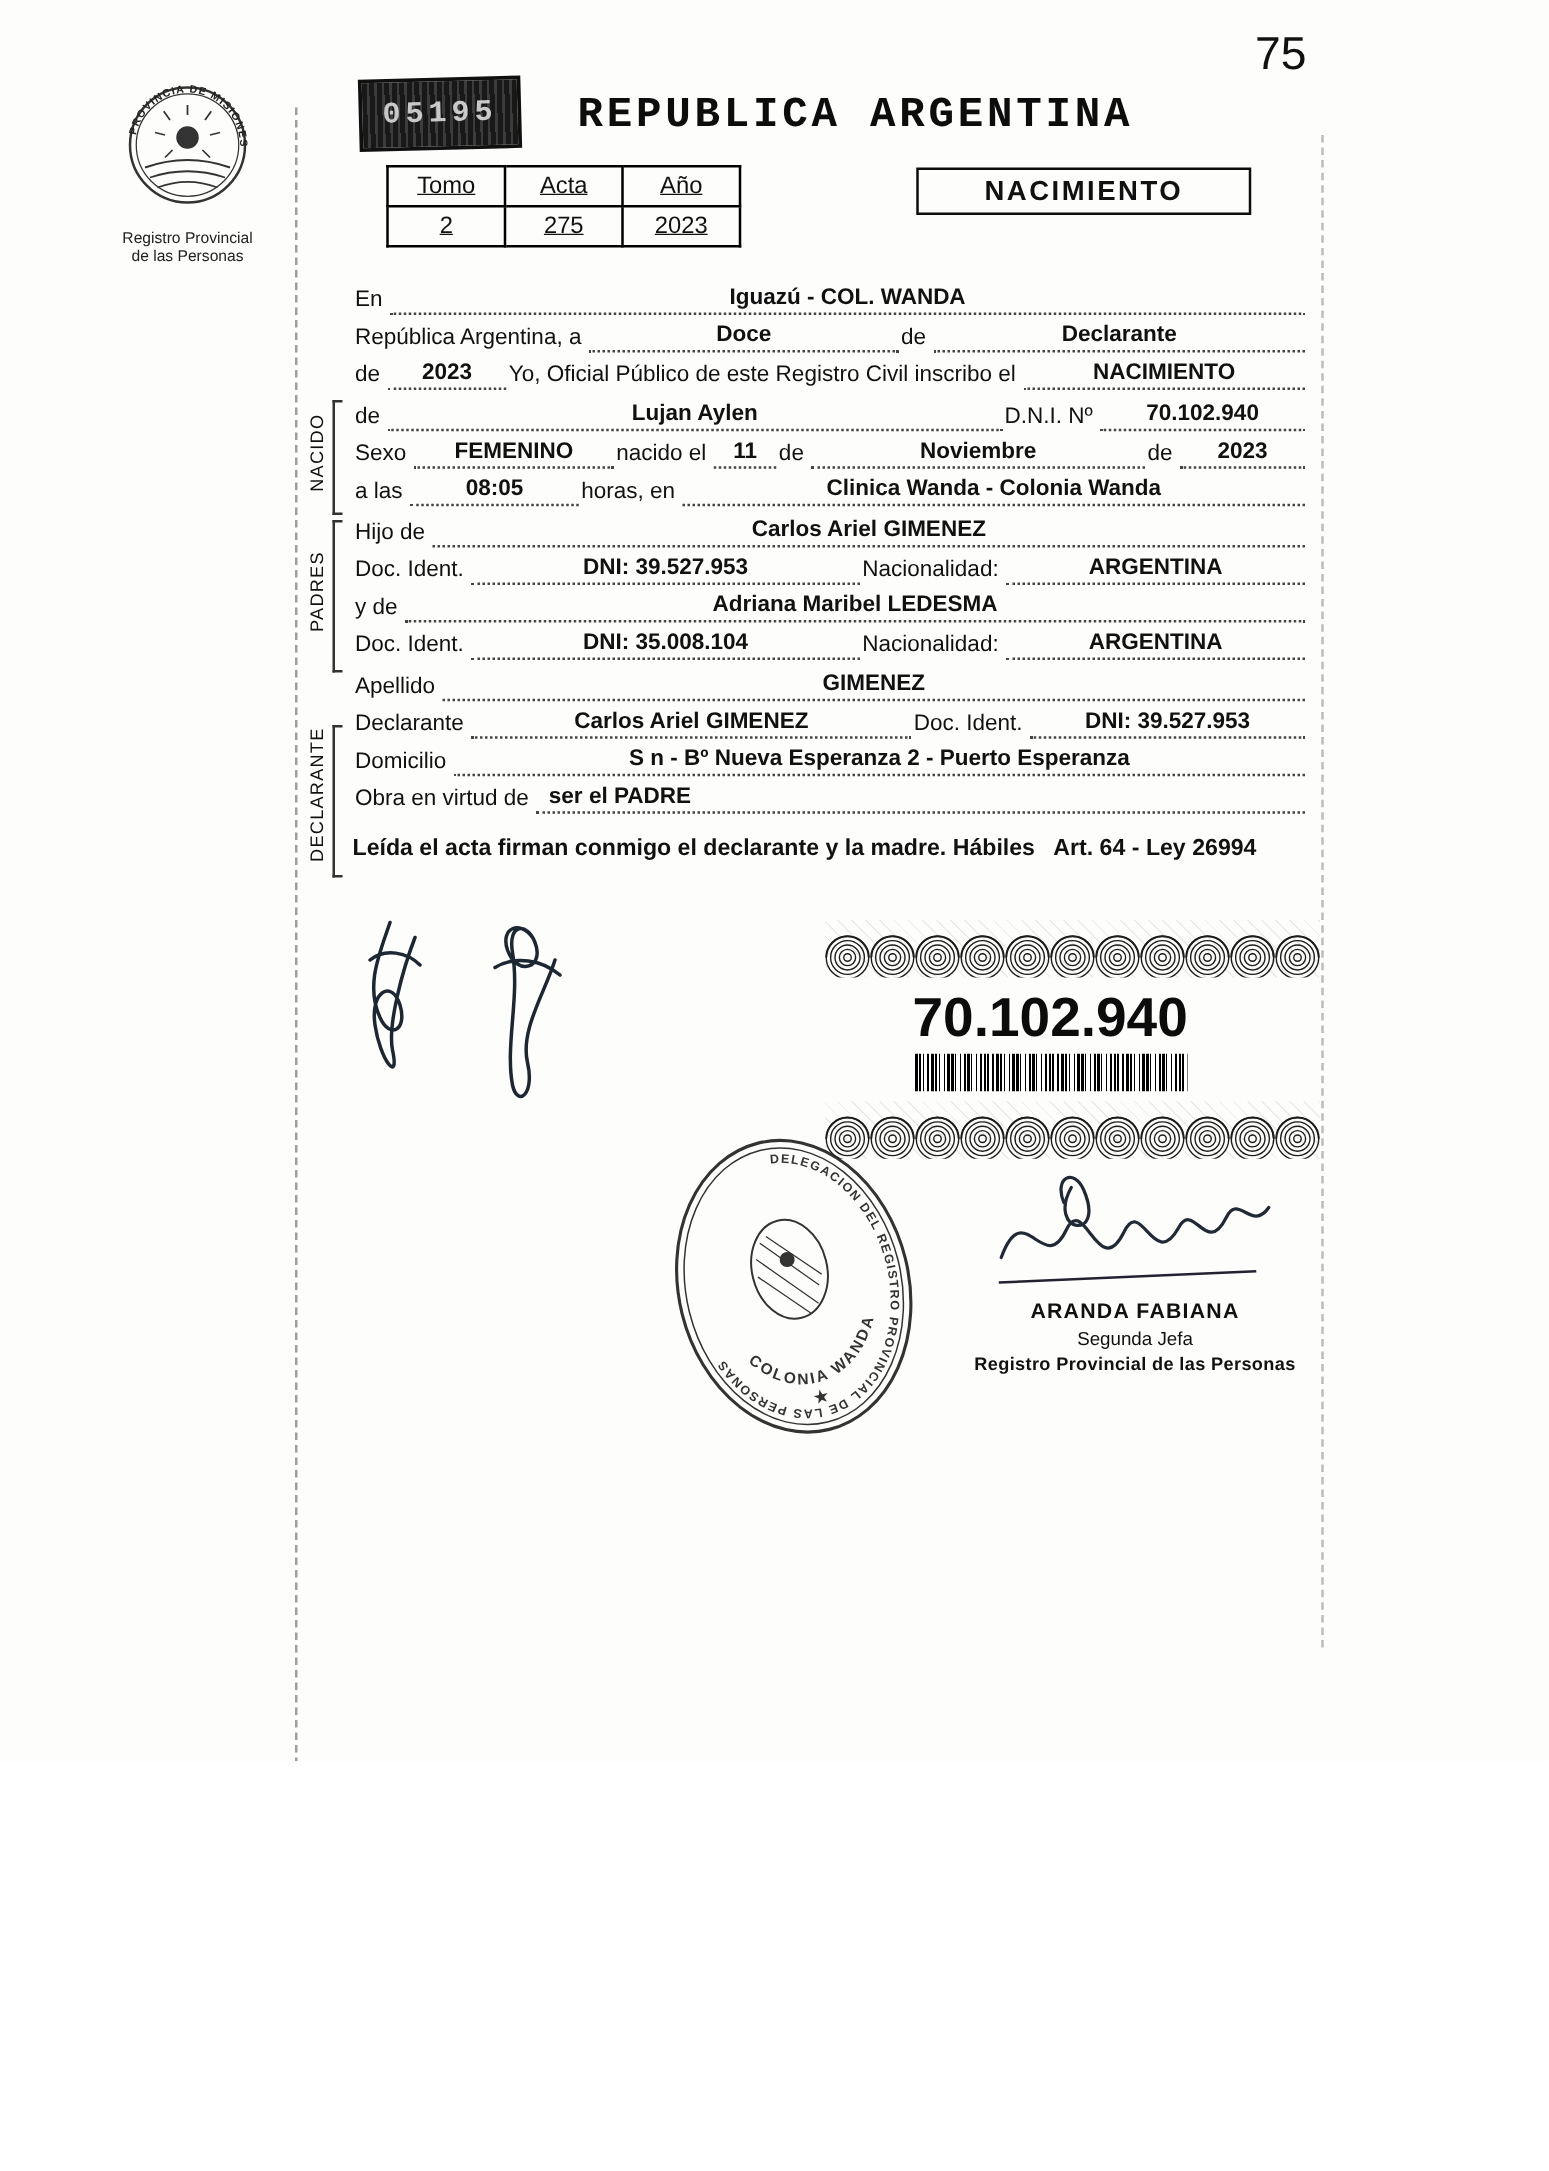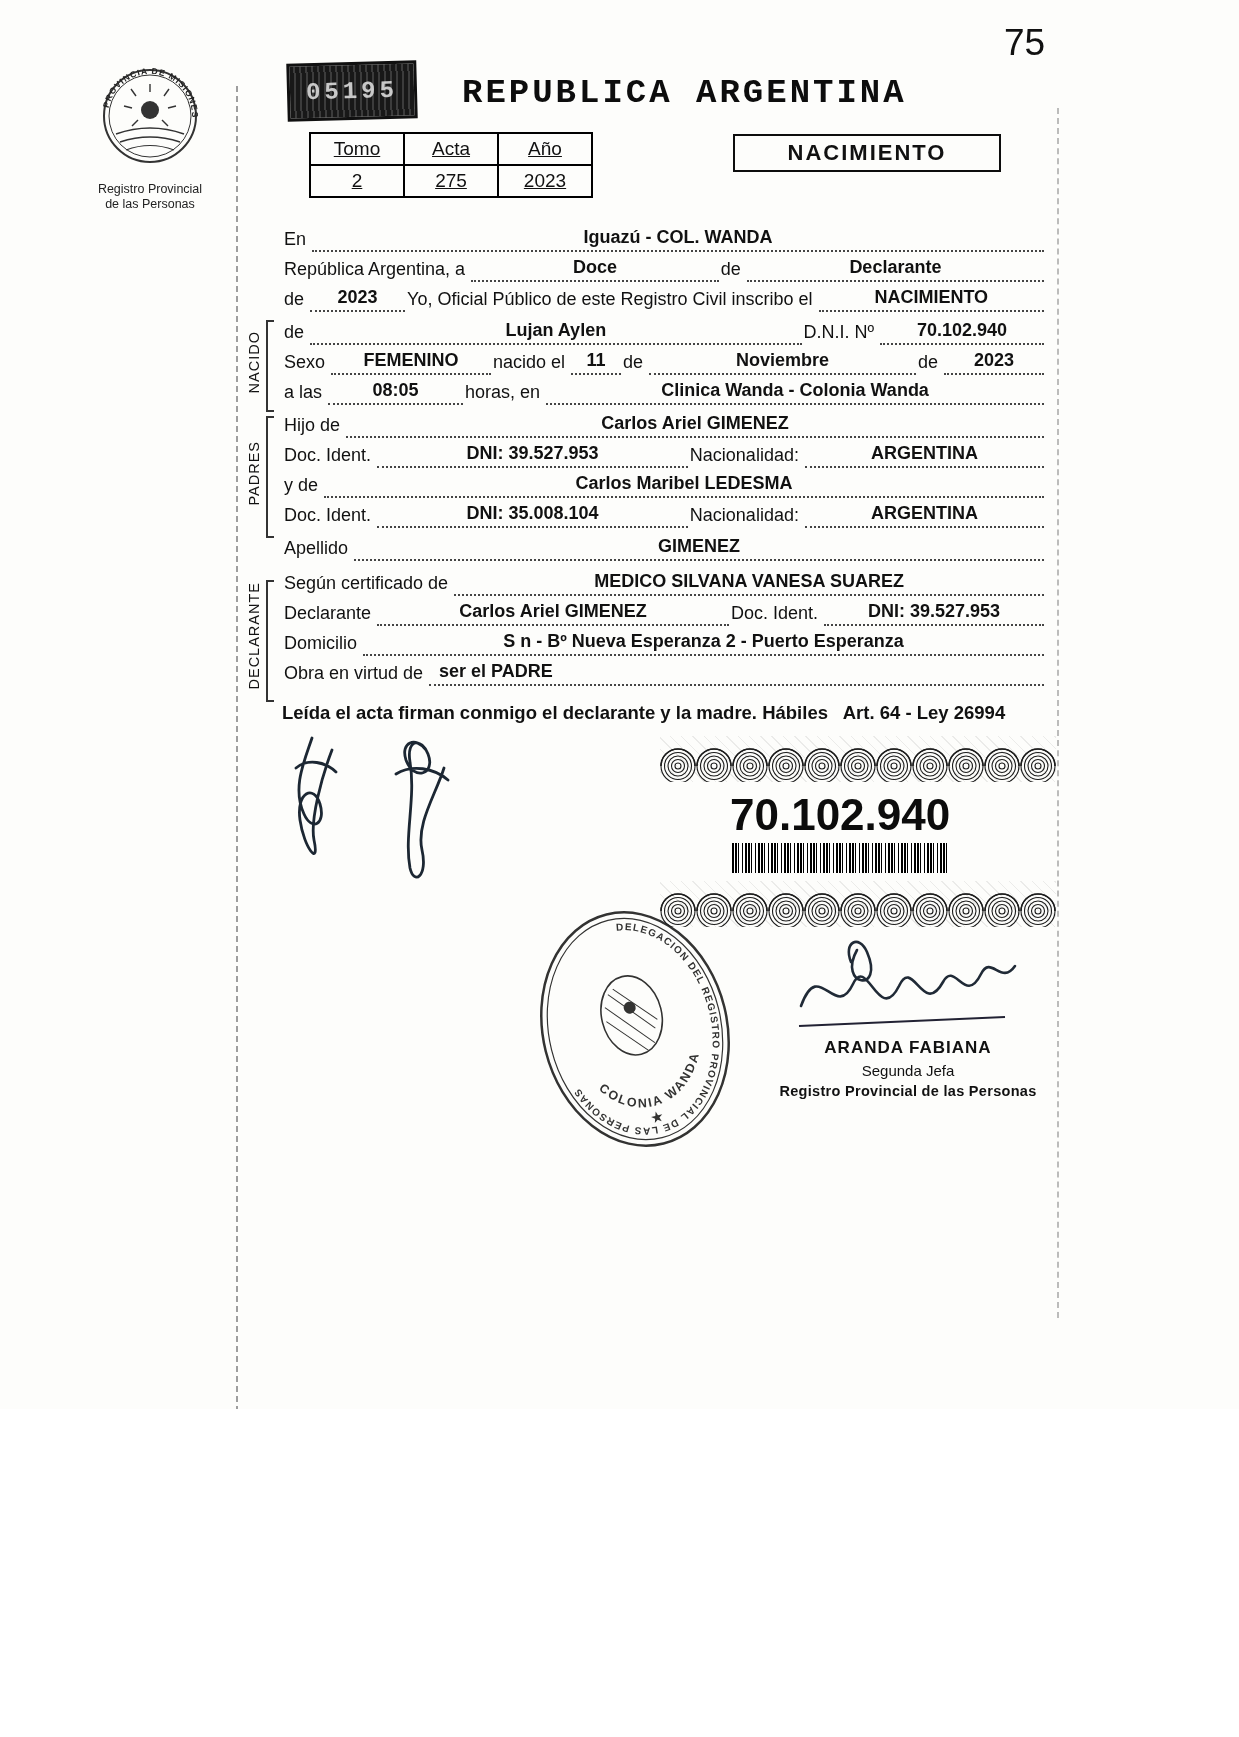--- a/index.html
+++ b/index.html
@@ -218,39 +218,35 @@
 
     <div class="frow">
       <span class="lbl">Doc. Ident.</span>
       <span class="fill" style="flex:1.3">DNI: 39.527.953</span>
       <span class="lbl">Nacionalidad:</span>
       <span class="fill">ARGENTINA</span>
     </div>
 
     <div class="frow">
       <span class="lbl">y de</span>
-      <span class="fill">Carlos Maribel LEDESMA</span>
+      <span class="fill">Adriana Maribel LEDESMA</span>
     </div>
 
     <div class="frow">
       <span class="lbl">Doc. Ident.</span>
       <span class="fill" style="flex:1.3">DNI: 35.008.104</span>
       <span class="lbl">Nacionalidad:</span>
       <span class="fill">ARGENTINA</span>
     </div>
 
     <div class="frow sp6">
       <span class="lbl">Apellido</span>
       <span class="fill">GIMENEZ</span>
     </div>
 
-    <div class="frow sp8">
-      <span class="lbl">Según certificado de</span>
-      <span class="fill">MEDICO SILVANA VANESA SUAREZ</span>
-    </div>
 
     <div class="frow">
       <span class="lbl">Declarante</span>
       <span class="fill" style="flex:1.6">Carlos Ariel GIMENEZ</span>
       <span class="lbl">Doc. Ident.</span>
       <span class="fill">DNI: 39.527.953</span>
     </div>
 
     <div class="frow">
       <span class="lbl">Domicilio</span>

